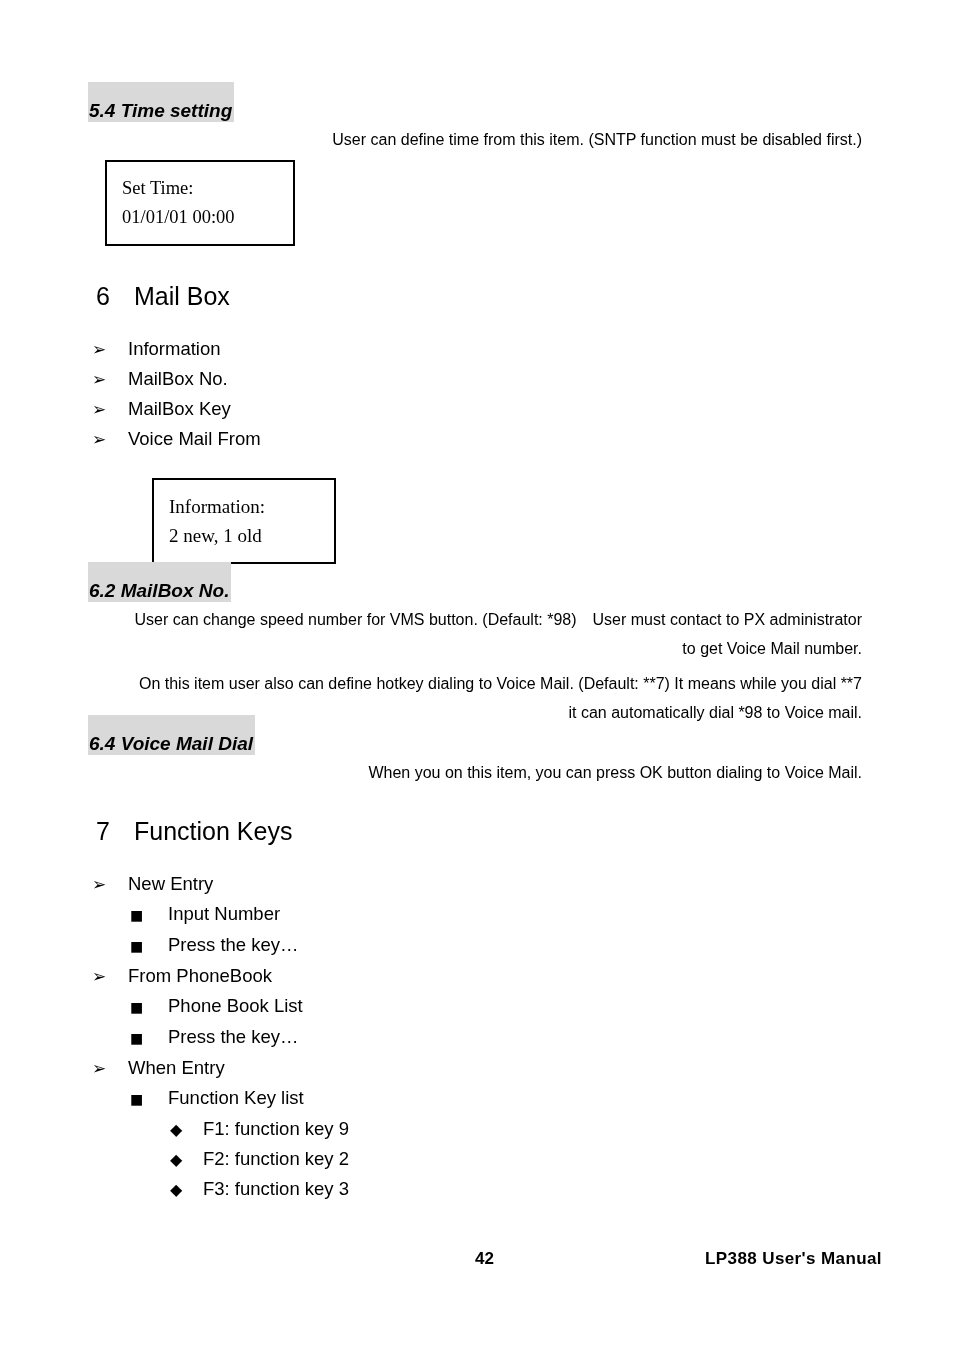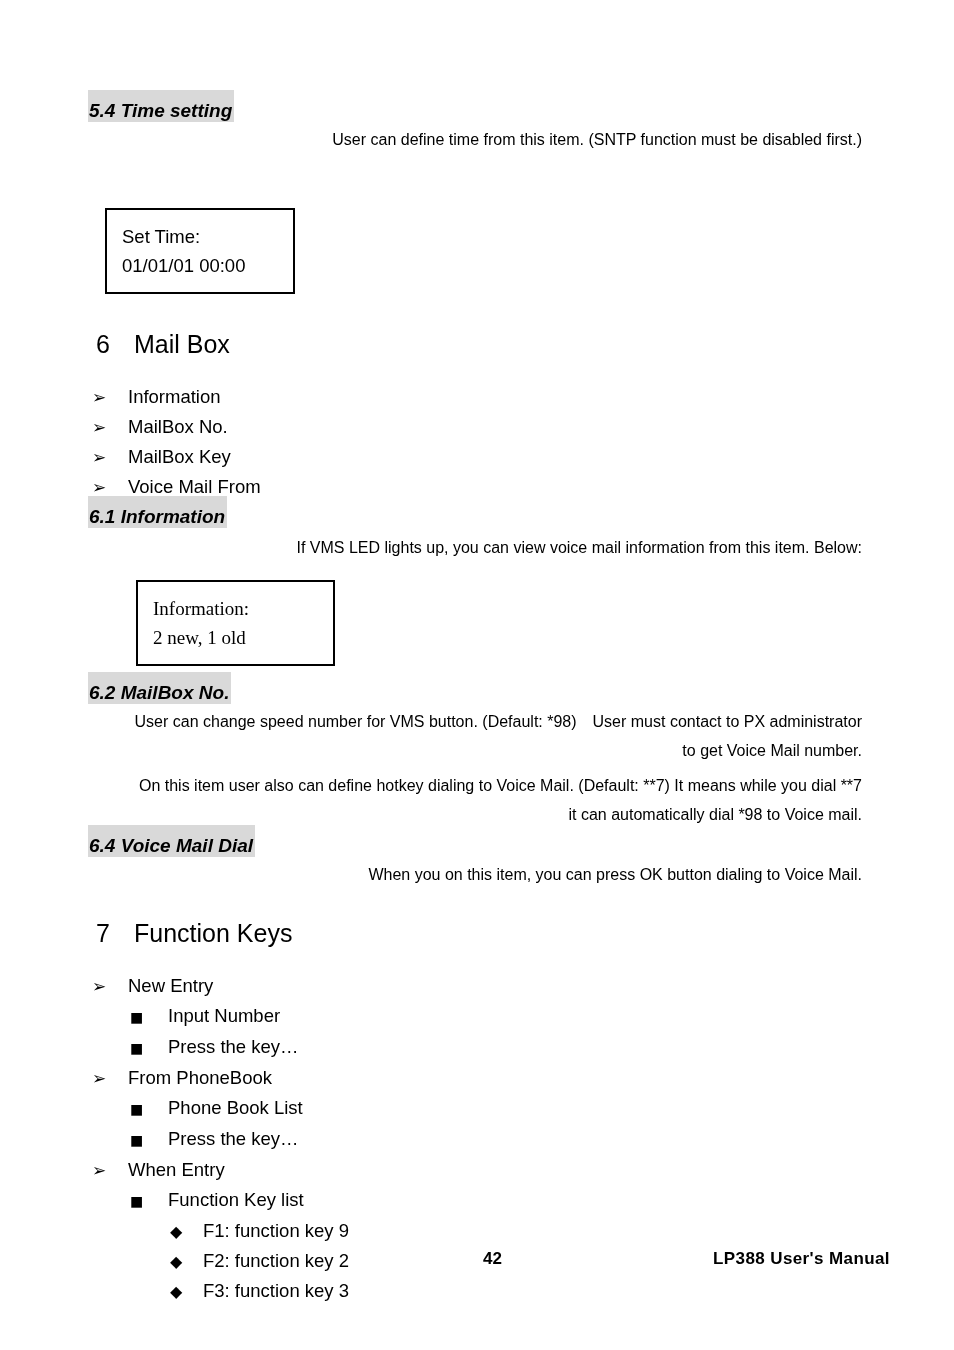--- a/index.html
+++ b/index.html
@@ -27,21 +27,21 @@
   .h2 {
     font-size: 19px;
     font-weight: bold;
     font-style: italic;
     line-height: 25px;
     margin: 0;
     white-space: nowrap;
   }
   .h2 .hl {
     background: #d9d9d9;
-    padding: 10px 2px 1px 1px;
+    padding: 18px 2px 1px 1px;
   }
   .h1 {
     font-size: 25px;
     font-weight: normal;
     line-height: 32px;
     margin: 8px;
     white-space: nowrap;
   }
   .h1 .num {
     display: inline-block;
@@ -69,29 +69,29 @@
   .sp26 { height: 26px; }
 
   
   .lcdbox {
     border: 2px solid #000000;
     box-sizing: border-box;
     font-size: 18.5px;
     line-height: 29px;
     padding: 12px 0 12px 15px;
   }
-  .lcdbox.sans { font-family: Liberation Sans, sans-serif; margin-top: 48px; }
+  .lcdbox.sans { font-family: Liberation Serif, serif; }
   .lcdbox.serif { font-family: "Liberation Serif", serif; font-size: 19px; }
   .box-settime {
     width: 190px;
     margin-left: 17px;
   }
   .box-info {
-    width: 199px;
-    margin-left: 48px;
+    width: 184px;
+    margin-left: 64px;
   }
   .lcd-line { white-space: nowrap; }
 
   
   .blist { margin: 0; padding: 0; list-style: none; }
   .bitem {
     font-size: 18.5px;
     line-height: 29px;
     display: flex;
     align-items: baseline;
@@ -120,21 +120,21 @@
   .lvl3 { padding-left: 82px; }
   .lvl3 .bullet {
     width: 33px;
     font-family: "DejaVu Sans", sans-serif;
     font-size: 16px;
   }
 
   
   .footer {
     position: absolute;
-    left: 104px;
+    left: 96px;
     top: 1248px;
     width: 786px;
     font-size: 17px;
     font-weight: bold;
     line-height: 22px;
   }
   .footer-inner {
     position: relative;
     height: 22px;
   }
@@ -183,23 +183,21 @@
           <span class="bullet">➢</span>
           <span>MailBox Key</span>
         </li>
       <li class="bitem lvl1">
           <span class="bullet">➢</span>
           <span>Voice Mail From</span>
         </li>
     </ul>
 
     <div class="sp2"></div>
-    <div class="h2"><span class="hl">6.1 Information</span></div>
     <div class="sp4"></div>
-    <p class="para indent">If VMS LED lights up, you can view voice mail information from this item. Below:</p>
     <div class="sp18"></div>
     <div class="lcdbox serif box-info">
       <div class="lcd-line">Information:</div>
       <div class="lcd-line">2 new, 1 old</div>
     </div>
 
     <div class="sp14"></div>
     <div class="h2"><span class="hl">6.2 MailBox No.</span></div>
     <div class="sp2"></div>
     <p class="para indent">User can change speed number for VMS button. (Default: *98) User must contact to PX administrator to get Voice Mail number.</p>

